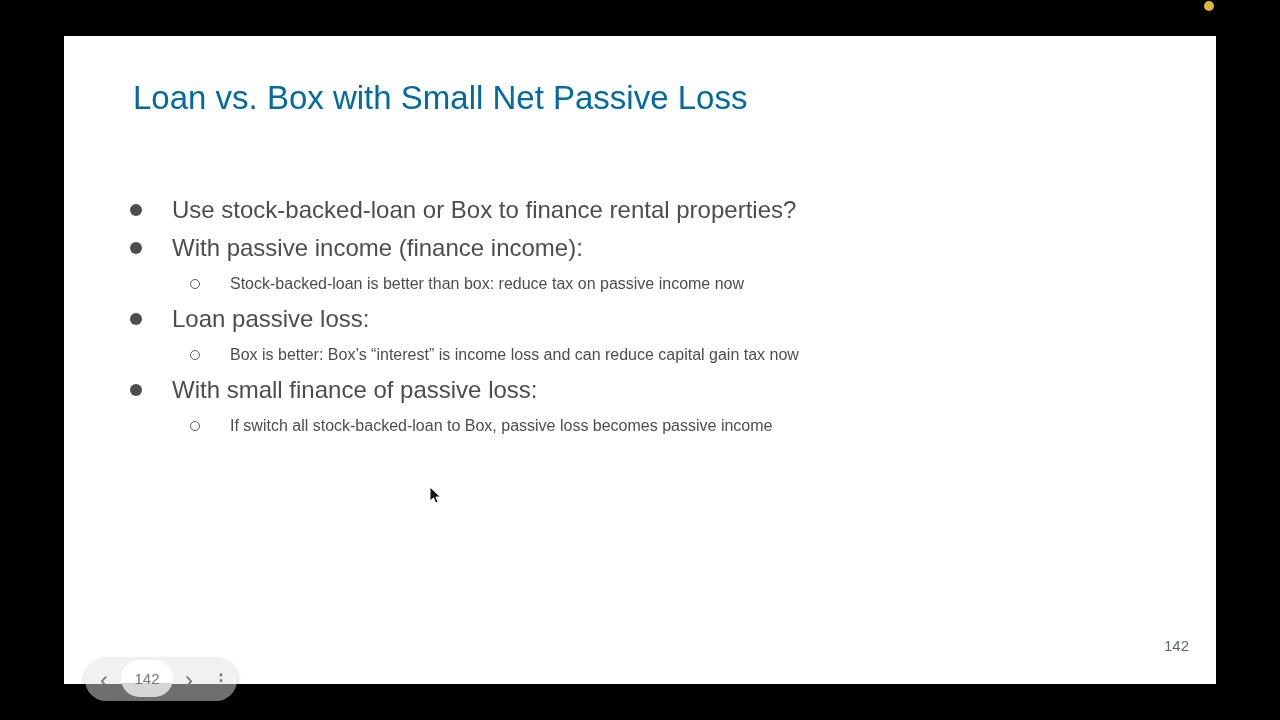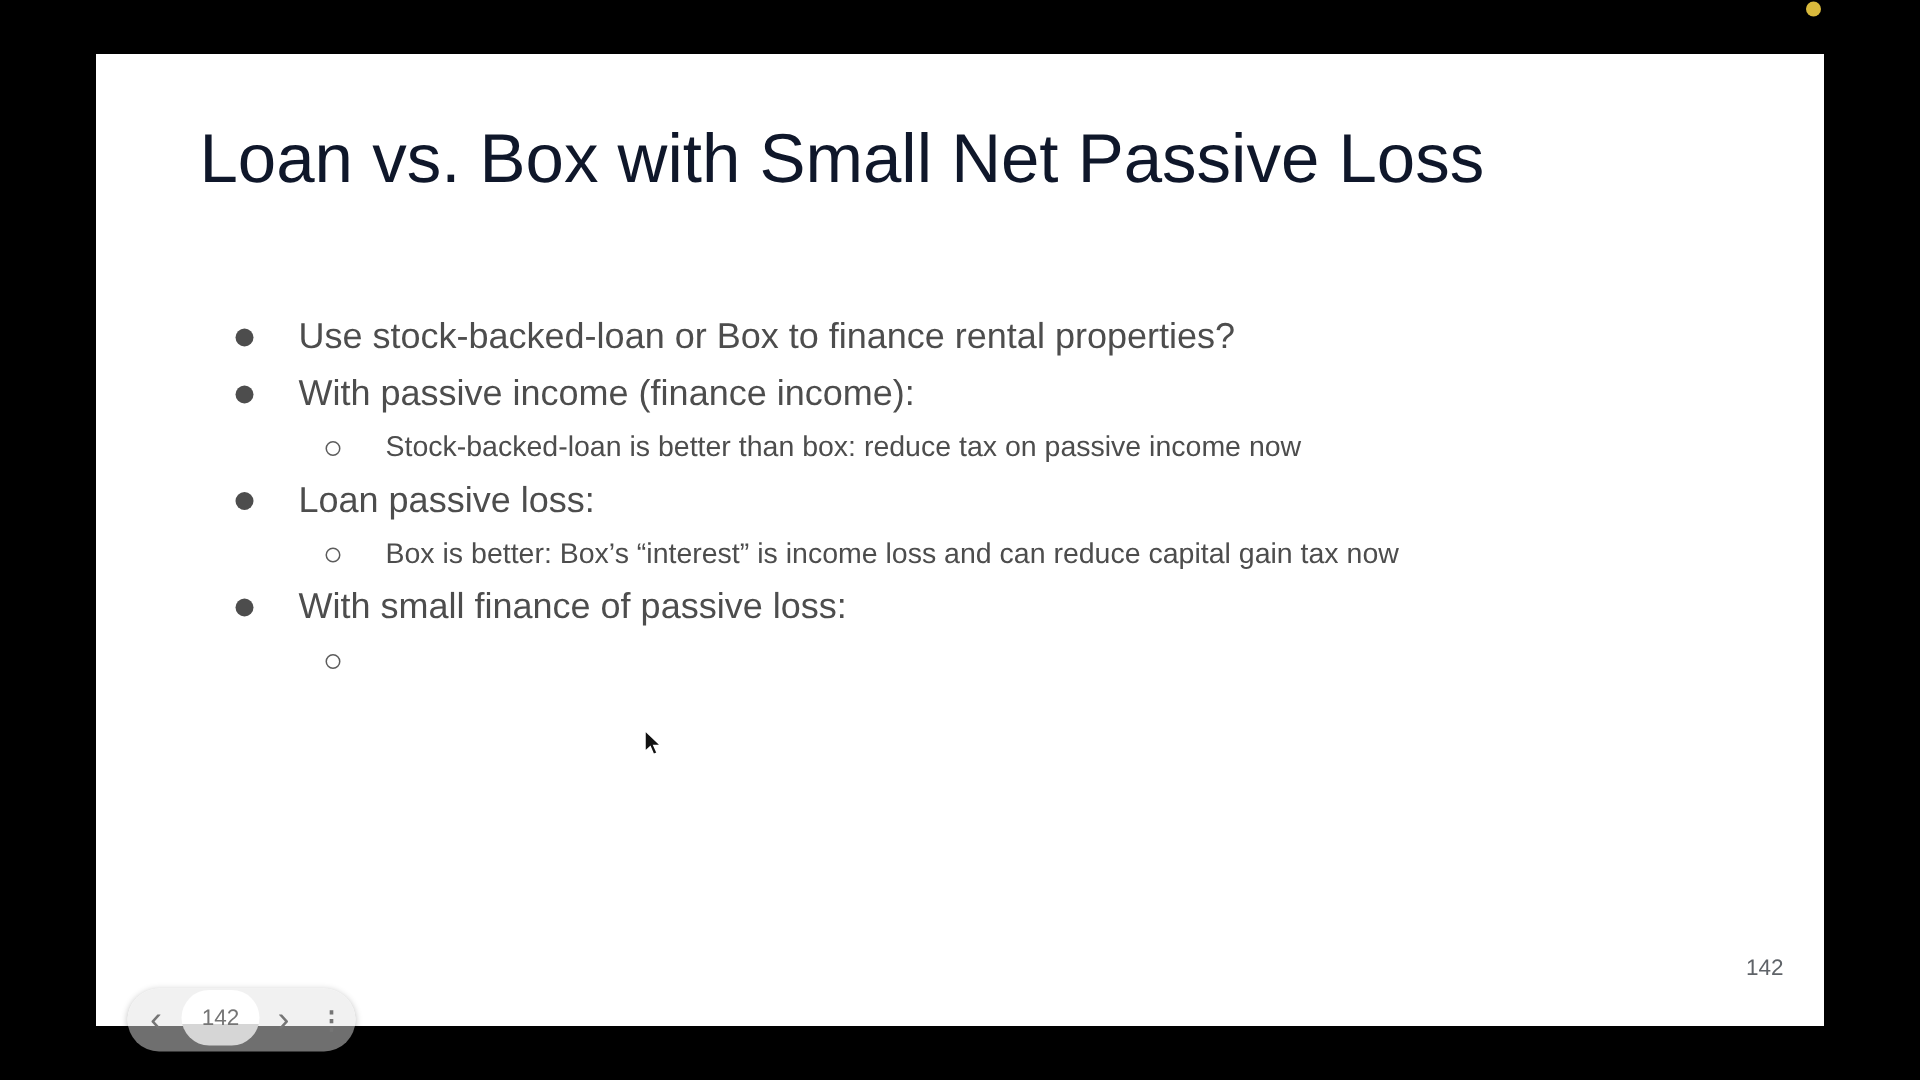--- a/index.html
+++ b/index.html
@@ -16,31 +16,31 @@
     position: absolute;
     left: 64px; top: 36px;
     width: 1152px; height: 648px;
     background: #ffffff;
   }
 
   .title {
     position: absolute;
     left: 69px; top: 42px;
     margin: 0;
-    font-size: 46px;
+    font-size: 33px;
     font-weight: 400;
     line-height: 1.2;
-    color: #0f172a;
+    color: #0369a1;
   }
 
-  .bullets { position: absolute; left: 0; top: 170px; right: 0; padding-left: 27px; }
+  .bullets { position: absolute; left: 0; top: 155px; right: 0; }
 
   .row { position: relative; color: #4d4d4d; white-space: nowrap; }
   .row.l1 { height: 38px; line-height: 38px; font-size: 24px; padding-left: 108px; }
-  .row.l2 { height: 33px; line-height: 33px; font-size: 19px; padding-left: 166px; }
+  .row.l2 { height: 33px; line-height: 33px; font-size: 16px; padding-left: 166px; }
 
   .dot {
     position: absolute; left: 66px; top: 50%;
     width: 12px; height: 12px; margin-top: -6px;
     border-radius: 50%; background: #4d4d4d;
   }
   .circ {
     position: absolute; left: 126px; top: 50%;
     width: 10px; height: 10px; margin-top: -5px;
     border-radius: 50%; border: 1.6px solid #5c5c5c;
@@ -122,20 +122,21 @@
         <span>Box is better: Box’s “interest” is income loss and can reduce capital gain tax now</span>
       </div>
 
       <div class="row l1">
         <span class="dot"></span>
         <span>With small finance of passive loss:</span>
       </div>
 
       <div class="row l2">
         <span class="circ"></span>
+        <span>If switch all stock-backed-loan to Box, passive loss becomes passive income</span>
       </div>
 
 
     </div>
 
     <div class="slide-number">142</div>
 
   </div>
 
   <div class="navbar">

